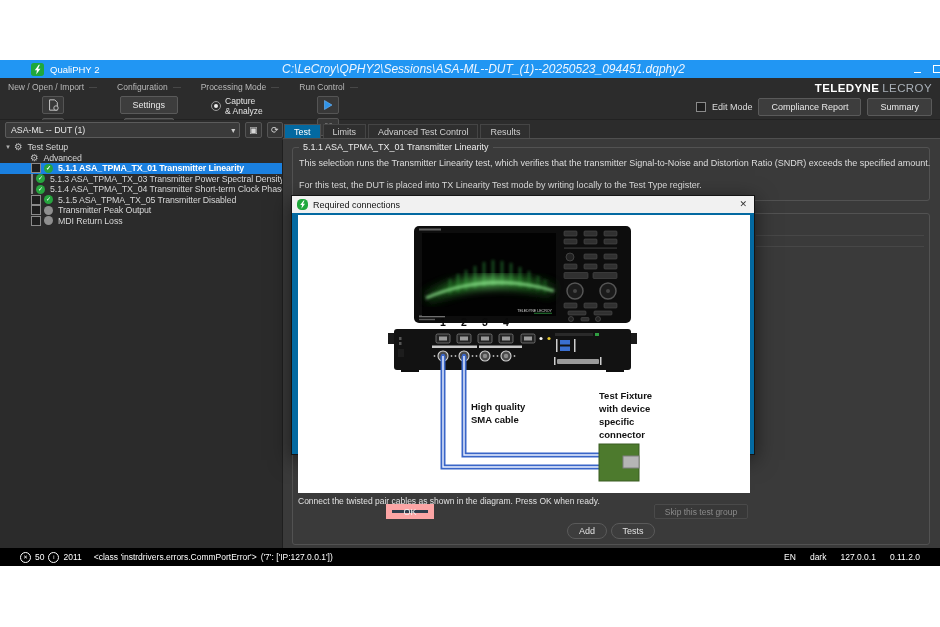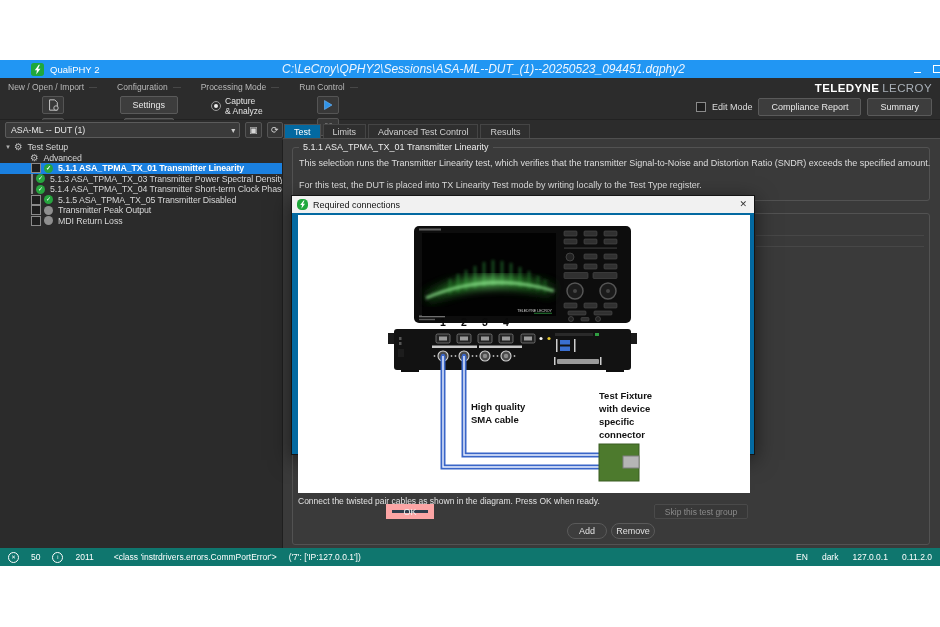--- a/index.html
+++ b/index.html
@@ -74,21 +74,21 @@
   #dlg-close{margin-left:auto;margin-right:7px;font-size:9px;color:#333;line-height:17px;}
   #dlg-image{position:absolute;left:6px;top:19px;width:452px;height:278px;background:#fff;}
   #dlg-instruction{position:absolute;left:6px;top:300px;font-size:8.5px;color:#e0e0e0;white-space:nowrap;}
   #dlg-ok{position:absolute;left:94px;top:308px;width:48px;height:15px;background:#2f3d4c;border:6px solid #fca5a5;border-radius:0;color:#f0f0f0;font-size:9px;display:flex;align-items:center;justify-content:center;box-sizing:border-box;}
   #dlg-skip{position:absolute;right:6px;top:308px;width:94px;height:15px;background:#383838;border:1px solid #4a4a4a;border-radius:2px;color:#8a8a8a;font-size:8.5px;display:flex;align-items:center;justify-content:center;box-sizing:border-box;}
   .diagram{width:452px;height:278px;display:block;}
   .diagram text{font-family:"Liberation Sans",sans-serif;}
   .chnum{font-size:10.5px;font-weight:bold;fill:#0a0a0a;text-anchor:middle;}
   .dlabel{font-size:9.5px;font-weight:bold;fill:#111;}
   
-  #statusbar{position:absolute;left:0;top:548px;width:940px;height:18px;background:#0f766e;color:#fff;display:flex;align-items:center;font-size:8.5px;padding:0 8px;box-sizing:border-box;gap:12px;}
+  #statusbar{position:absolute;left:0;top:548px;width:940px;height:18px;background:#000000;color:#fff;display:flex;align-items:center;font-size:8.5px;padding:0 20px;box-sizing:border-box;gap:4px;}
   .cicon{width:9px;height:9px;border:1px solid #fff;border-radius:50%;font-size:5.5px;line-height:9px;text-align:center;display:inline-block;flex:none;}
   #status-right{margin-left:auto;display:flex;gap:14px;}
   #status-msg{margin-left:8px;}
 </style>
 </head>
 <body>
 
 <div id="app"></div>
 
 <div id="titlebar">
@@ -279,21 +279,21 @@
 <div id="content">
   <div class="fieldset" id="fs-test">
     <div class="legend">5.1.1 ASA_TPMA_TX_01 Transmitter Linearity</div>
     <p style="top:10px;">This selection runs the Transmitter Linearity test, which verifies that the transmitter Signal-to-Noise and Distortion Ratio (SNDR) exceeds the specified amount.</p>
     <p style="top:32px;">For this test, the DUT is placed into TX Linearity Test mode by writing locally to the Test Type register.</p>
   </div>
   <div class="fieldset" id="fs-conn">
     <div class="faintline" style="top:21px;"></div>
     <div class="faintline" style="top:32px;"></div>
     <span class="formbtn" style="left:274px;top:309px;width:40px;">Add</span>
-    <span class="formbtn" style="left:318px;top:309px;width:44px;">Remove</span>
+    <span class="formbtn" style="left:318px;top:309px;width:44px;">Tests</span>
   </div>
 </div>
 
 <div id="dialog">
   <div id="dlg-title">
     <span class="logo">
       <svg width="11" height="11" viewBox="0 0 12 12">
           <rect width="12" height="12" rx="5" fill="#1fa83c"></rect>
           <path d="M7.2 1.5 3.5 6.6h2L4.8 10.5 8.7 5.3H6.5l1.7-3.8z" fill="#fff"></path>
         </svg>

